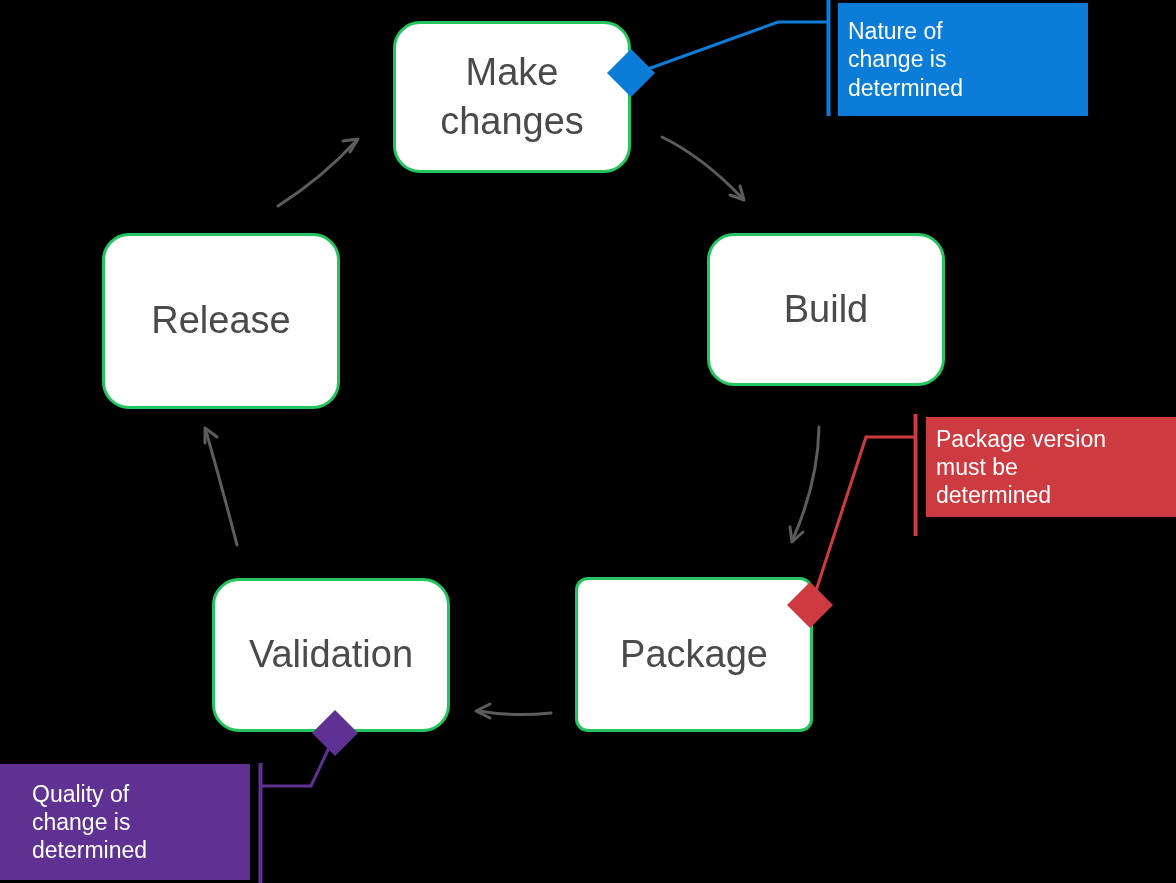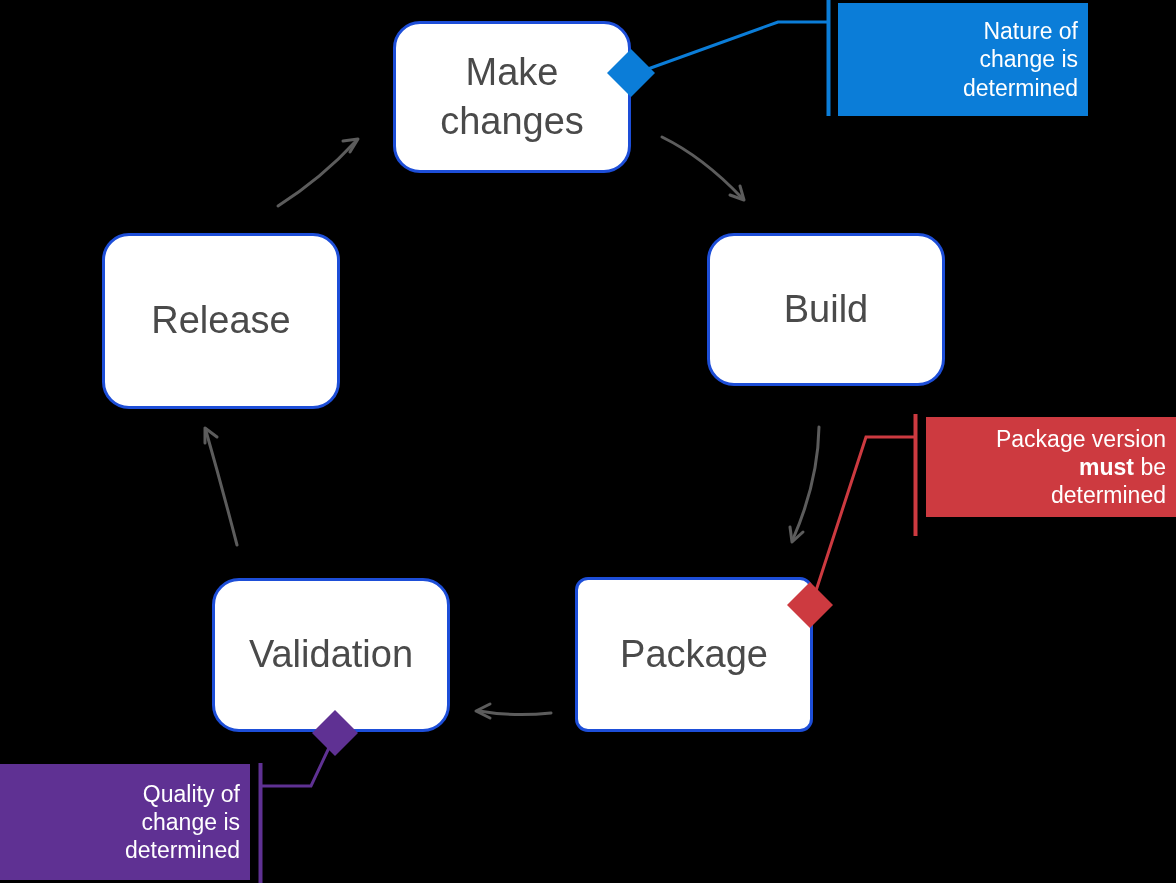--- a/index.html
+++ b/index.html
@@ -7,21 +7,21 @@
     position: relative;
     width: 1176px;
     height: 883px;
     background: #000;
     overflow: hidden;
     font-family: "Liberation Sans", sans-serif;
   }
   .node {
     position: absolute;
     background: #ffffff;
-    border: 3px solid #1d4ed8;
+    border: 3px solid #22c55e;
     border-radius: 27px;
     display: flex;
     align-items: center;
     justify-content: center;
     box-sizing: border-box;
     z-index: 1;
   }
   .node span {
     font-size: 38px;
     line-height: 1.3;
@@ -40,31 +40,31 @@
     left: 0; top: 0;
     width: 1176px; height: 883px;
     z-index: 2;
     pointer-events: none;
   }
 
   .callout {
     position: absolute;
     display: flex;
     flex-direction: column;
-    align-items: flex-end;
+    align-items: flex-start;
     justify-content: center;
     text-align: center;
     color: #ffffff;
     font-size: 23px;
     line-height: 1.22;
     z-index: 3;
     box-sizing: border-box;
     padding: 6px 10px;
   }
-  .callout b { font-weight: 700; }
+  .callout b { font-weight: 400; }
   #callout-nature  { left: 838px; top: 3px;   width: 250px; height: 113px; background: #0b7dd8; }
   #callout-package { left: 926px; top: 417px; width: 250px; height: 100px; background: #cd3a40; }
   #callout-quality { left: 0px;   top: 764px; width: 250px; height: 116px; background: #5f3193; padding-left: 32px; }
 </style>
 </head>
 <body>
 
 <div class="canvas">
 
   <div class="node" id="node-make-changes">

